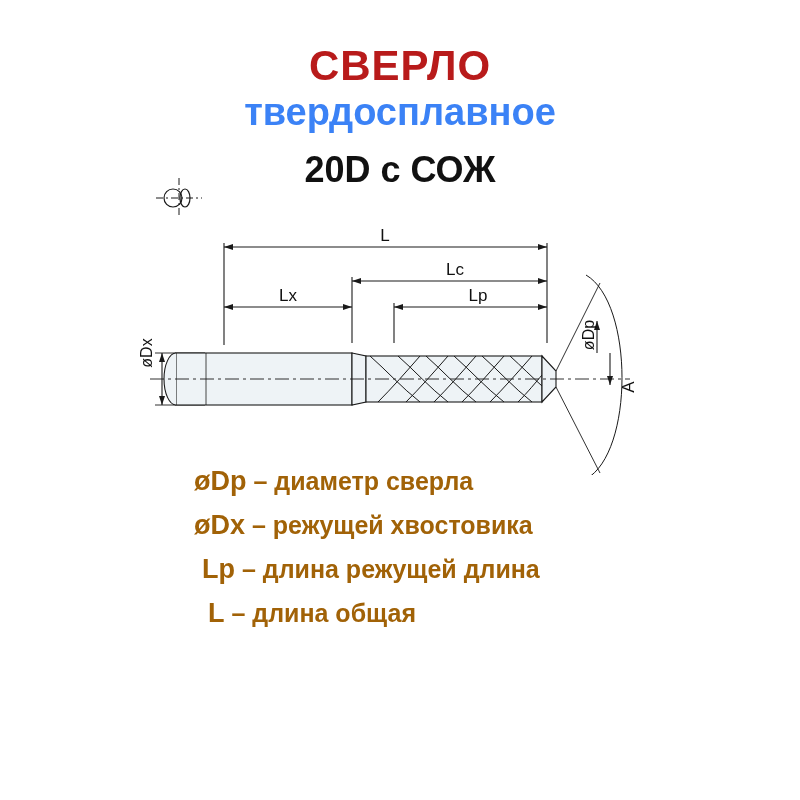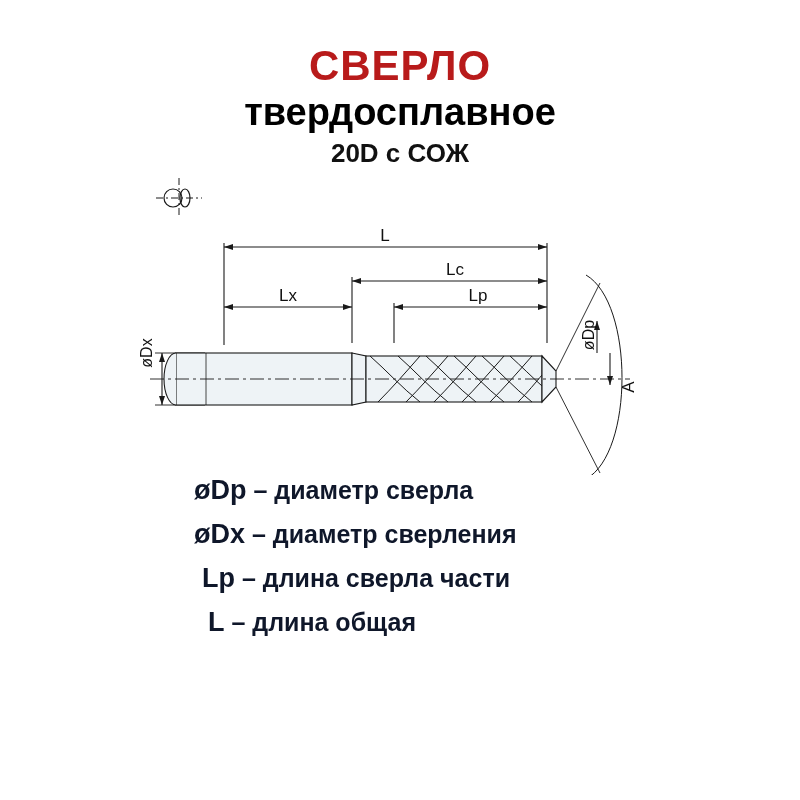--- a/index.html
+++ b/index.html
@@ -32,30 +32,30 @@
   .title-main {
     font-size: 42px;
     font-weight: bold;
     letter-spacing: 1px;
     color: #b81b1b;
     line-height: 1.05;
   }
   .title-sub1 {
     font-size: 38px;
     font-weight: bold;
-    color: #000000;
+    color: #3b82f6;
     line-height: 1.2;
     margin-top: 2px;
   }
   .title-sub2 {
-    font-size: 26px;
+    font-size: 36px;
     font-weight: bold;
     color: #111111;
     line-height: 1.2;
-    margin-top: 2px;
+    margin-top: 12px;
   }
 
   
   .projection-symbol {
     position: absolute;
     left: 152px;
     top: 176px;
     width: 54px;
     height: 44px;
   }
@@ -72,24 +72,23 @@
   
   .legend {
     position: absolute;
     left: 182px;
     top: 468px;
     width: 560px;
   }
   .legend-row {
     font-size: 25px;
     line-height: 1.0;
-    color: #0f172a;
+    color: #a16207;
     margin-bottom: 17px;
     white-space: nowrap;
-    margin-top: 9px;
   }
   .legend-sym {
     font-weight: bold;
     font-size: 27px;
   }
   .legend-text {
     font-weight: bold;
     font-size: 25px;
   }
   .legend-row.r1 { padding-left: 12px; }
@@ -196,23 +195,23 @@
     <text x="152" y="128" font-family="Liberation Sans, sans-serif" font-size="16" fill="#111" text-anchor="middle" transform="rotate(-90 152 128)">øDx</text>
     <text x="594" y="110" font-family="Liberation Sans, sans-serif" font-size="16" fill="#111" text-anchor="middle" transform="rotate(-90 594 110)">øDp</text>
     <text x="634" y="162" font-family="Liberation Sans, sans-serif" font-size="17" fill="#111" text-anchor="middle" transform="rotate(-90 634 162)">A</text>
   </svg>
 
   <div class="legend">
     <div class="legend-row r1">
       <span class="legend-sym">øDp</span><span class="legend-text"> – диаметр сверла</span>
     </div>
     <div class="legend-row r2">
-      <span class="legend-sym">øDx</span><span class="legend-text"> – диаметр сверления</span>
+      <span class="legend-sym">øDx</span><span class="legend-text"> – режущей хвостовика</span>
     </div>
     <div class="legend-row r3">
-      <span class="legend-sym">Lp</span><span class="legend-text"> – длина сверла части</span>
+      <span class="legend-sym">Lp</span><span class="legend-text"> – длина режущей длина</span>
     </div>
     <div class="legend-row r6">
       <span class="legend-sym">L</span><span class="legend-text"> – длина общая</span>
     </div>
   </div>
 
 </div>
 
 </body></html>

